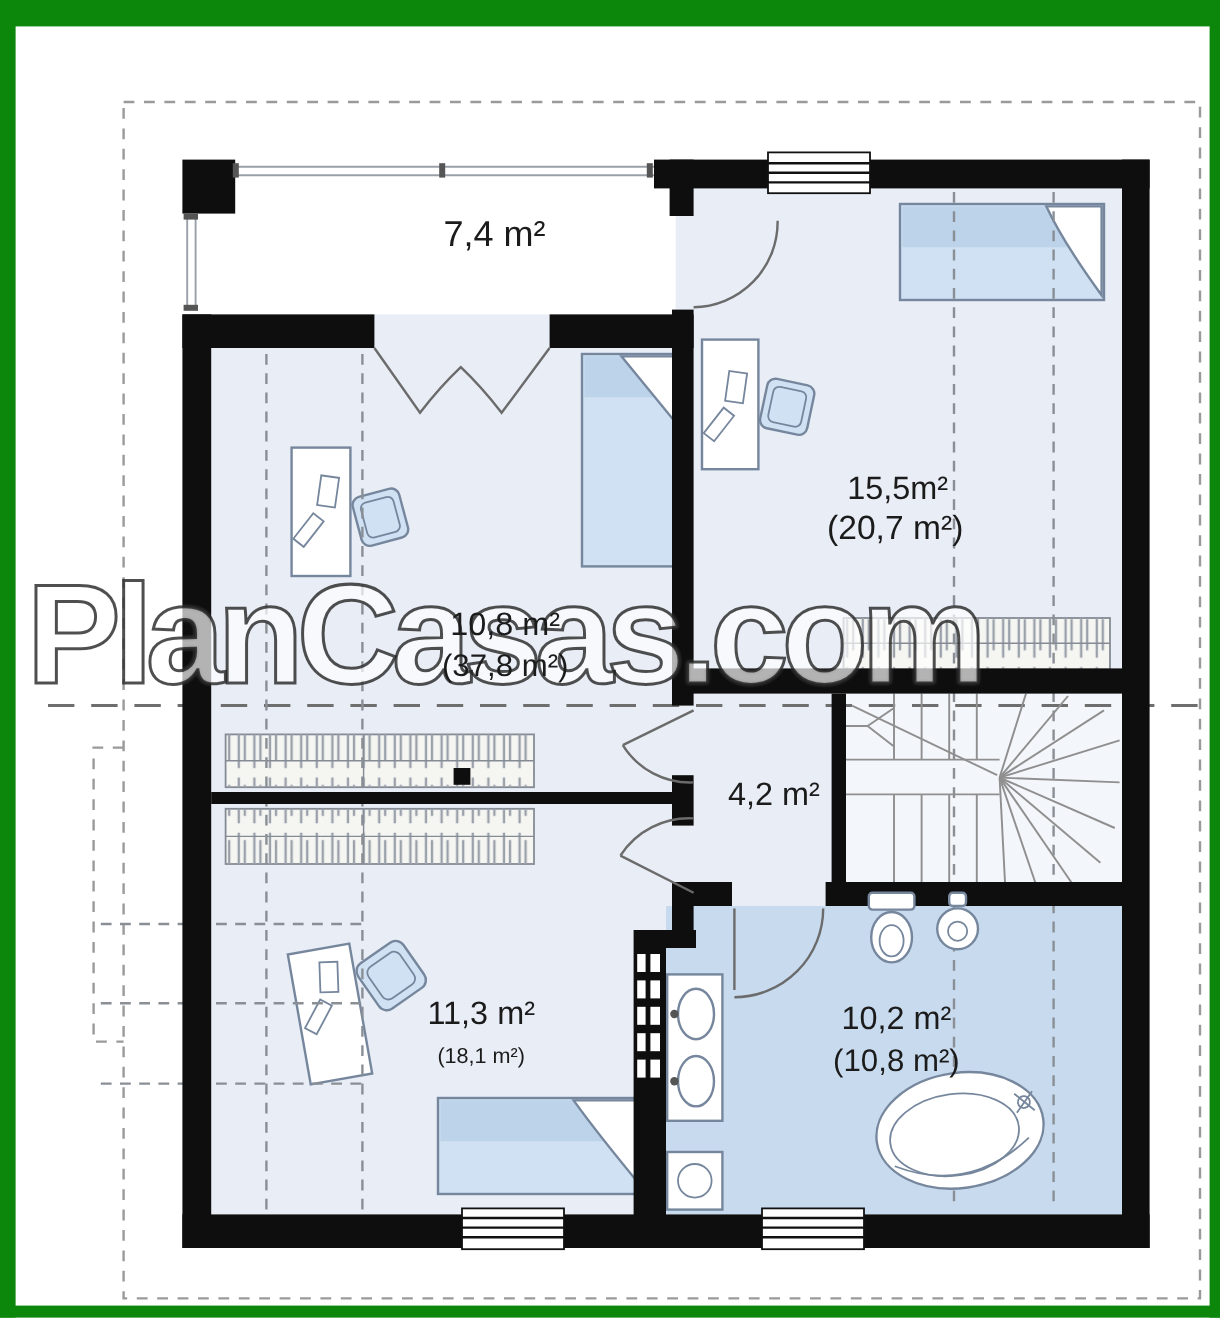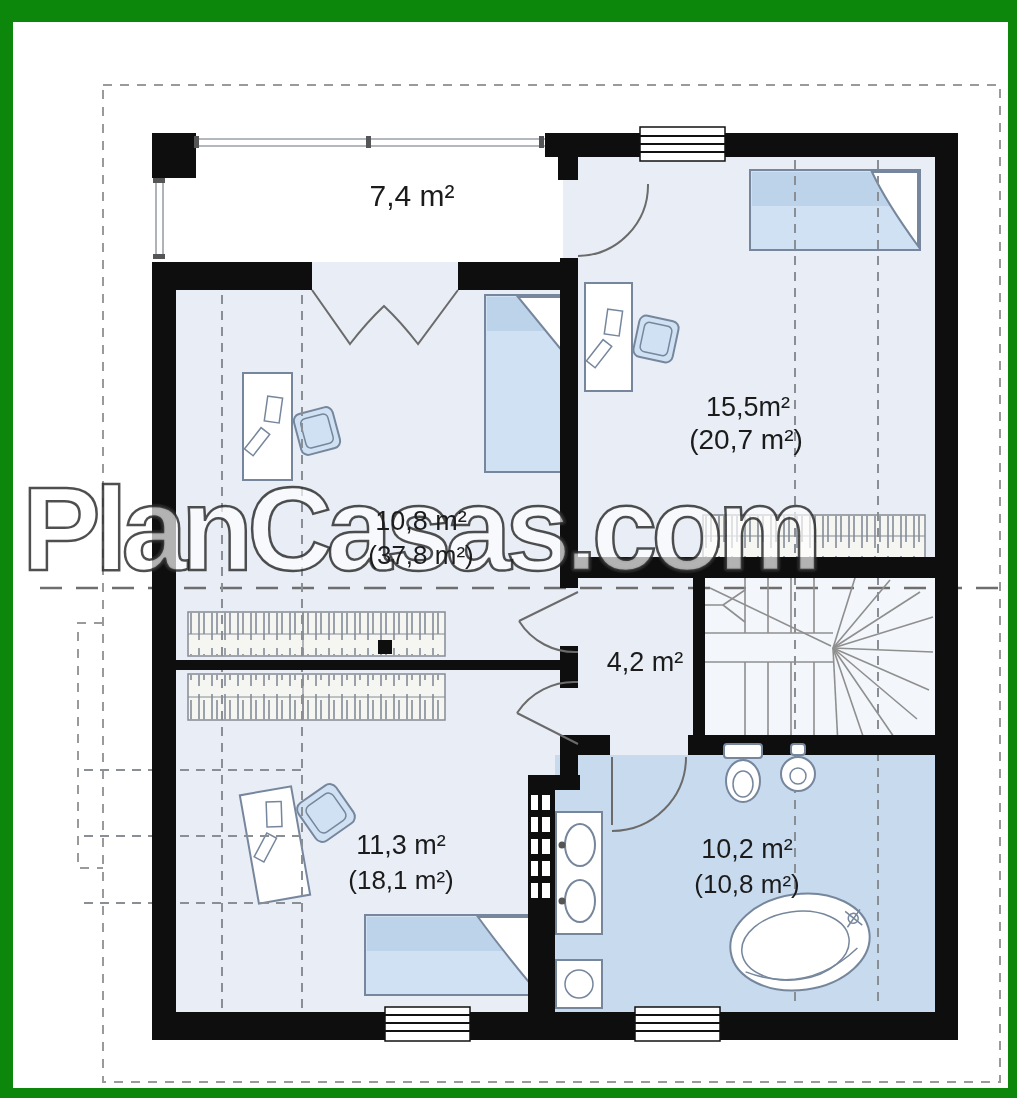--- a/index.html
+++ b/index.html
@@ -297,16 +297,16 @@
 
 <div class="lbl" style="left:748px;top:407px;font-size:27px;">15,5m²</div>
 <div class="lbl" style="left:746px;top:440px;font-size:28px;">(20,7 m²)</div>
 
 <div class="lbl" style="left:421px;top:521px;font-size:27px;">10,8 m²</div>
 <div class="lbl" style="left:421px;top:555px;font-size:26px;">(37,8 m²)</div>
 
 <div class="lbl" style="left:645px;top:662px;font-size:27px;text-align:right;">4,2 m²</div>
 
 <div class="lbl" style="left:401px;top:845px;font-size:27px;">11,3 m²</div>
-<div class="lbl" style="left:401px;top:880px;font-size:26px;">(18,1 m²)</div>
+<div class="lbl" style="left:401px;top:880px;font-size:18px;">(18,1 m²)</div>
 
 <div class="lbl" style="left:747px;top:849px;font-size:27px;">10,2 m²</div>
 <div class="lbl" style="left:747px;top:884px;font-size:26px;">(10,8 m²)</div>
 
 </body></html>

